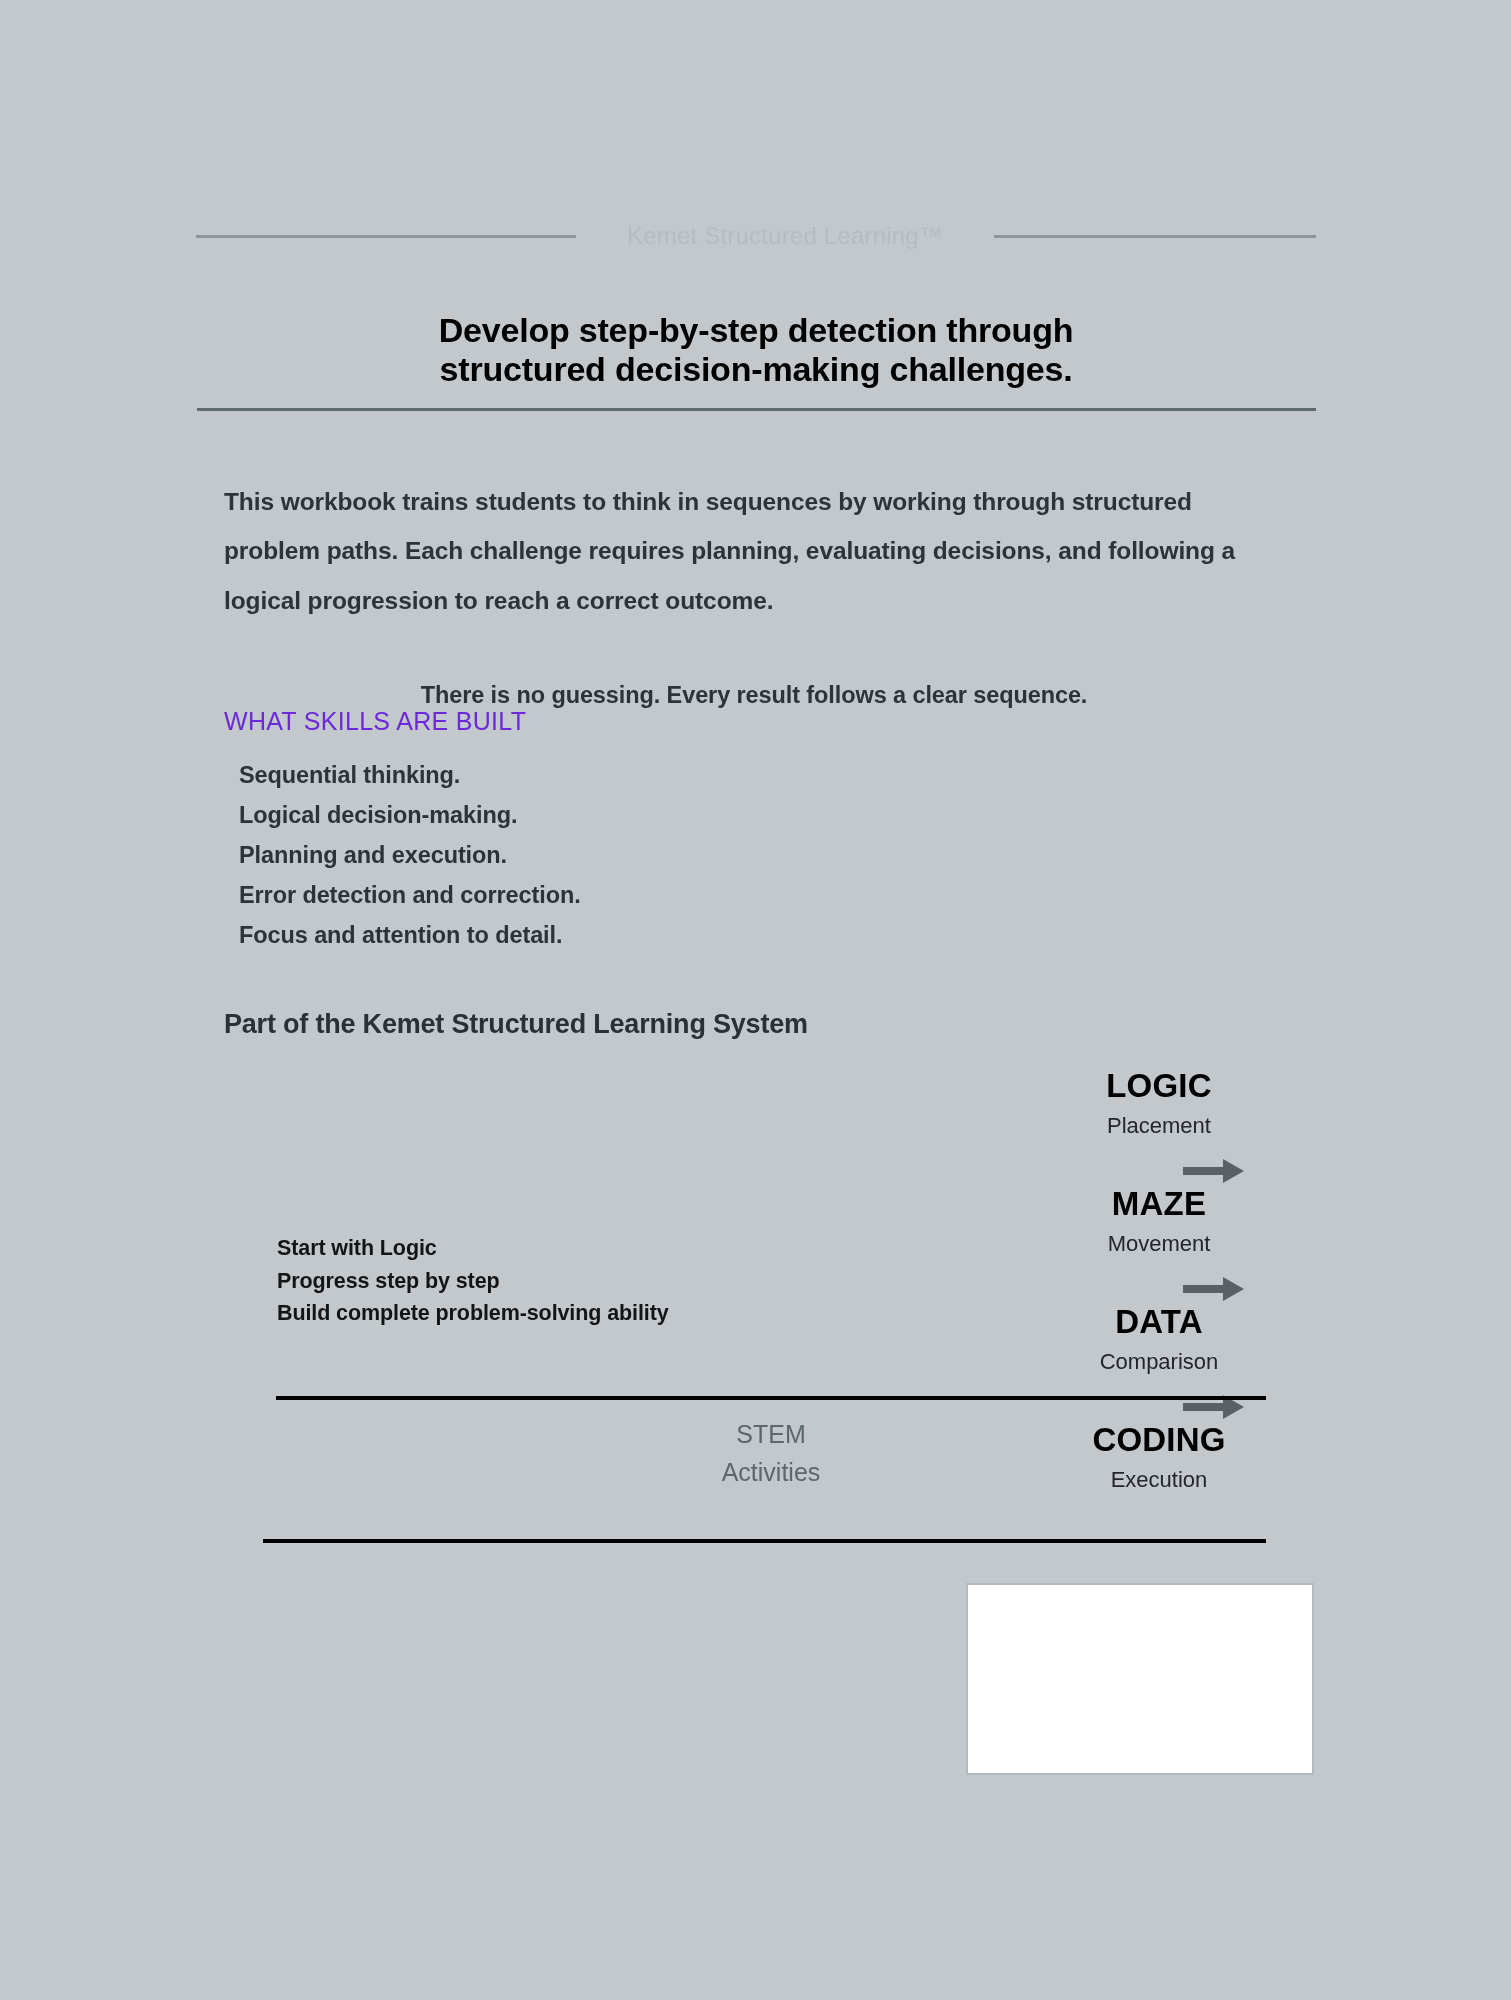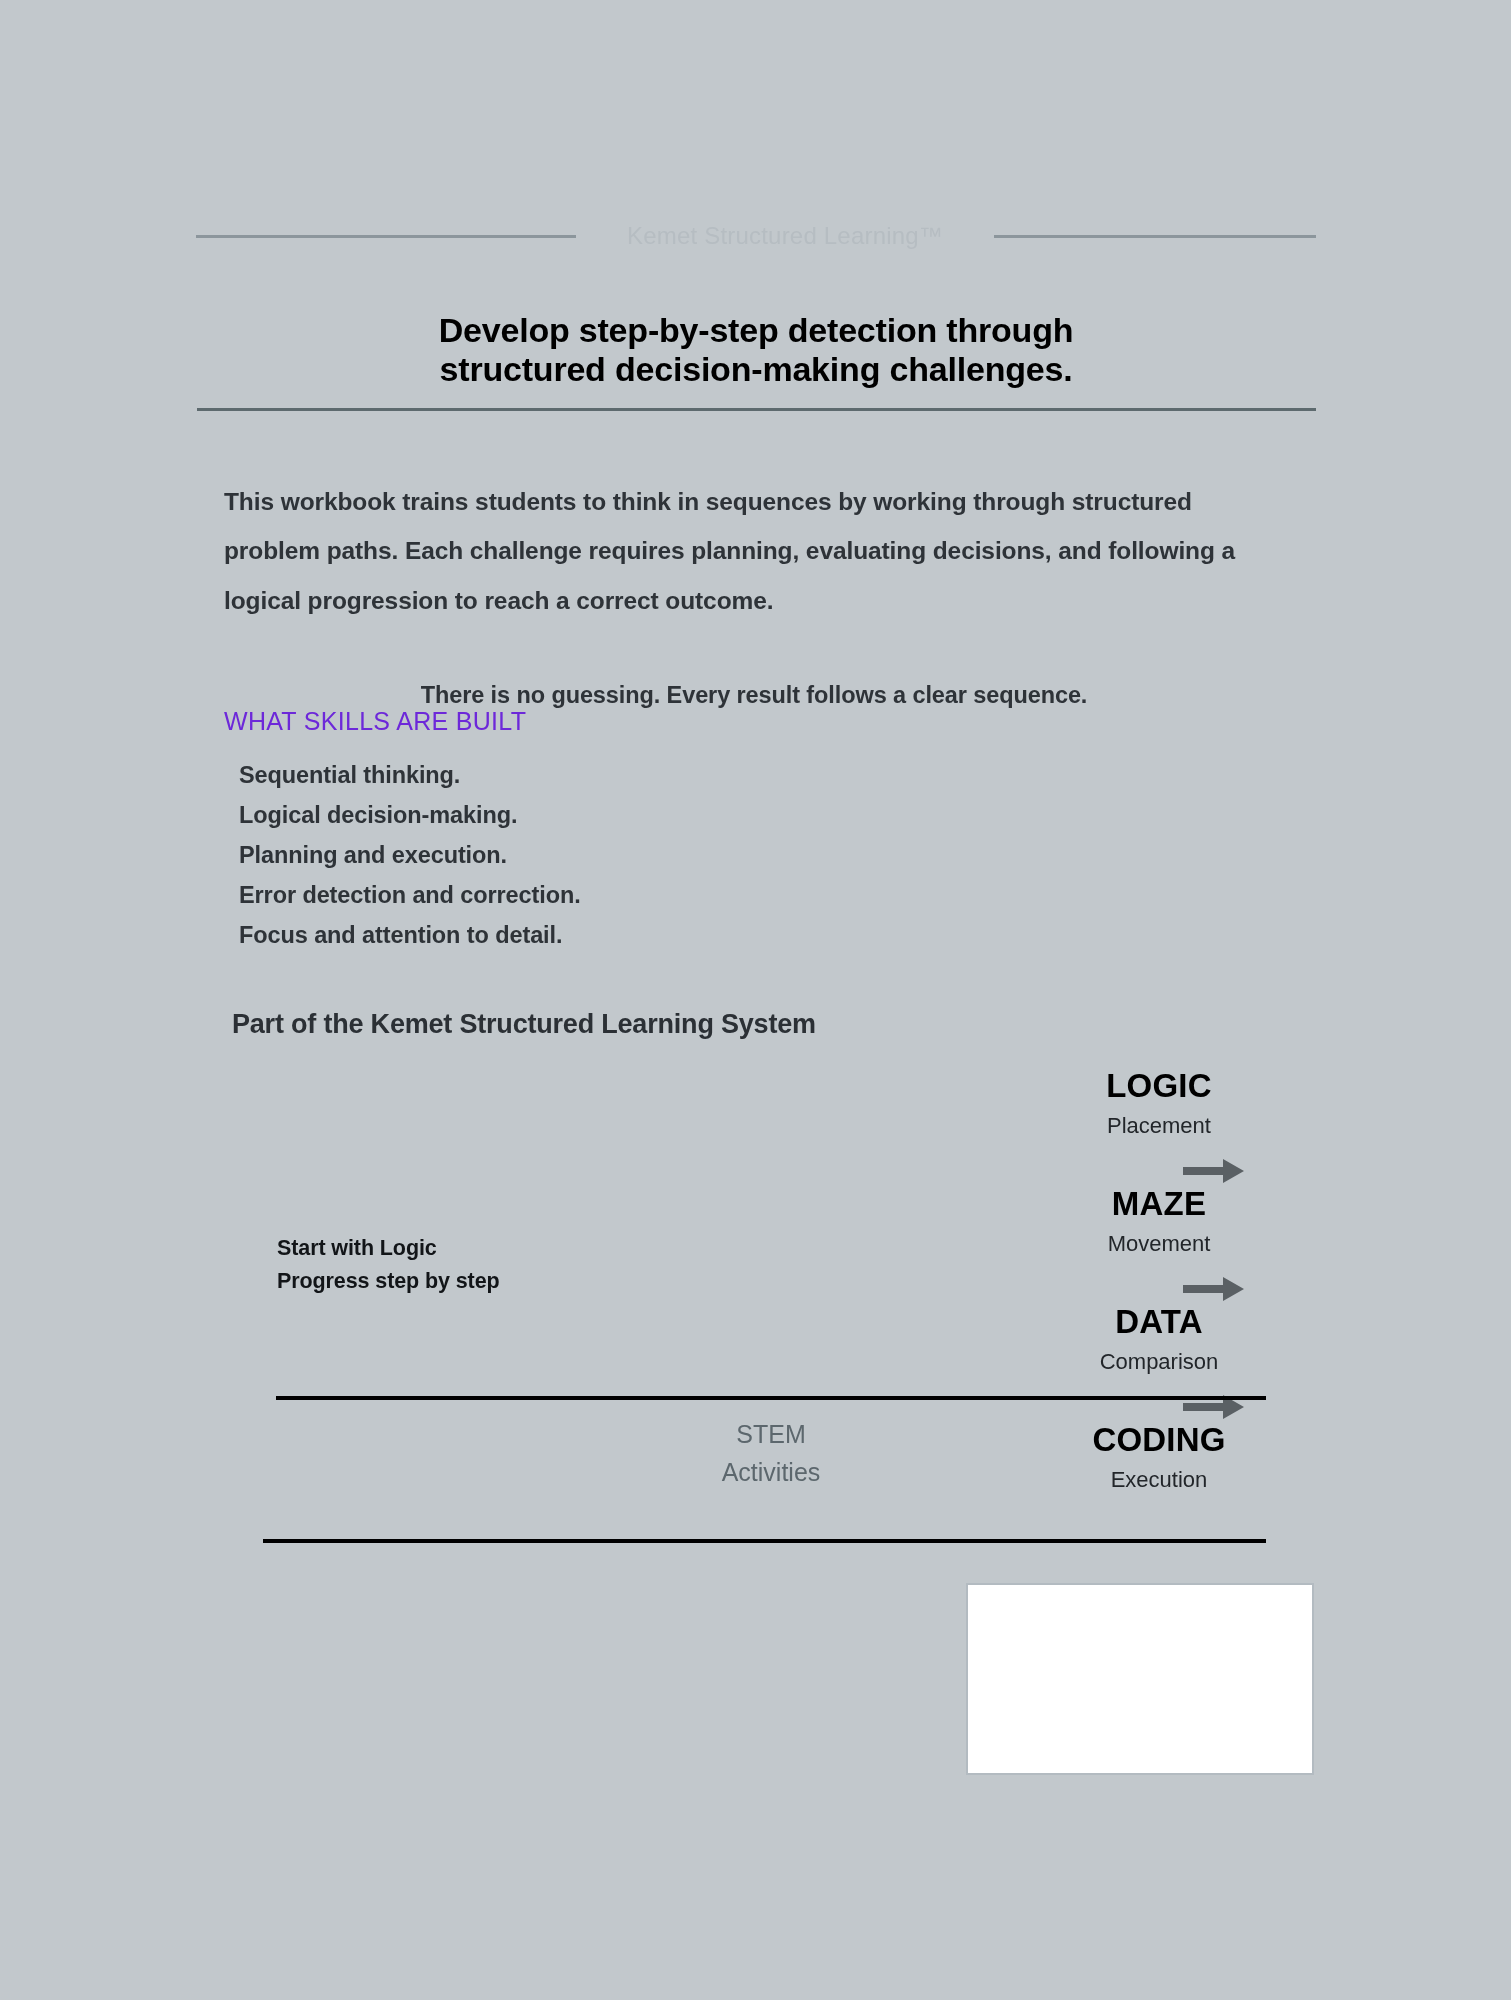--- a/index.html
+++ b/index.html
@@ -122,21 +122,21 @@
     font-weight: 700;
     color: #2e3338;
     line-height: 1.705;
     letter-spacing: -0.1px;
   }
 
   
   .system-heading {
     position: absolute;
     top: 1009px;
-    left: 232px;
+    left: 224px;
     font-size: 27px;
     font-weight: 700;
     color: #2b3035;
     letter-spacing: -0.2px;
   }
 
   
   .pipeline {
     position: absolute;
     top: 1068px;
@@ -297,20 +297,21 @@
     <div class="stage">
       <div class="stage-name">CODING</div>
       <div class="stage-sub">Execution</div>
     </div>
 
   </div>
 
   <ul class="progression">
     <li>Start with Logic</li>
     <li>Progress step by step</li>
+    <li>Build complete problem-solving ability</li>
   </ul>
 
   <div class="footer-rule top"></div>
   <div class="footer-text">
     <span class="line">STEM</span>
     <span class="line">Activities</span>
   </div>
   <div class="footer-rule bottom"></div>
 
   <div class="white-card"></div>

